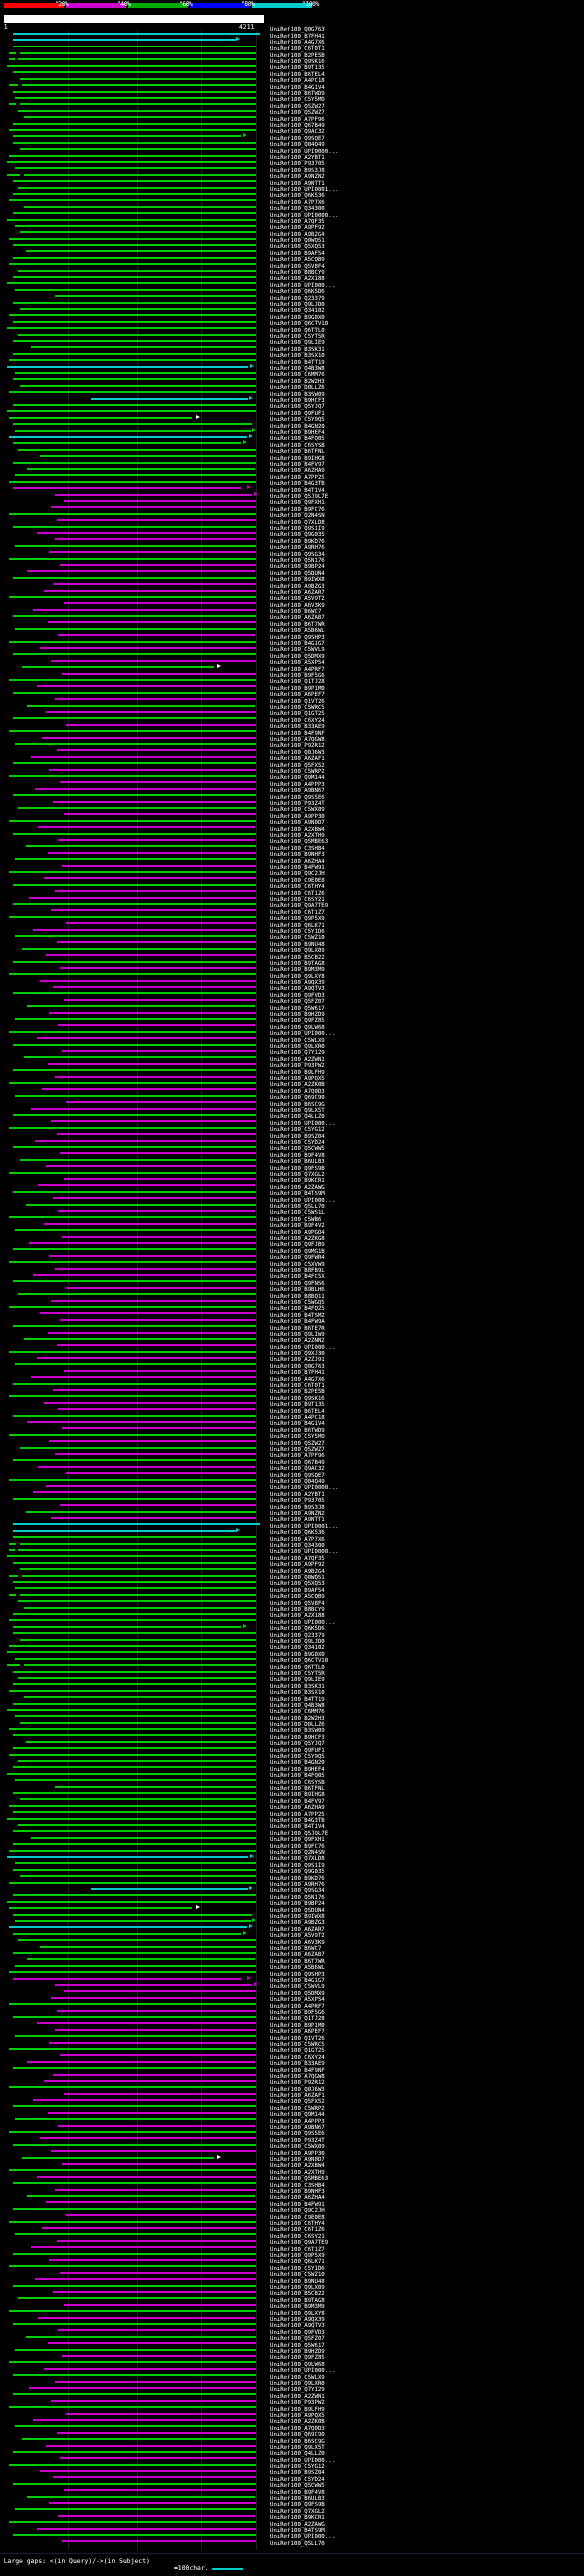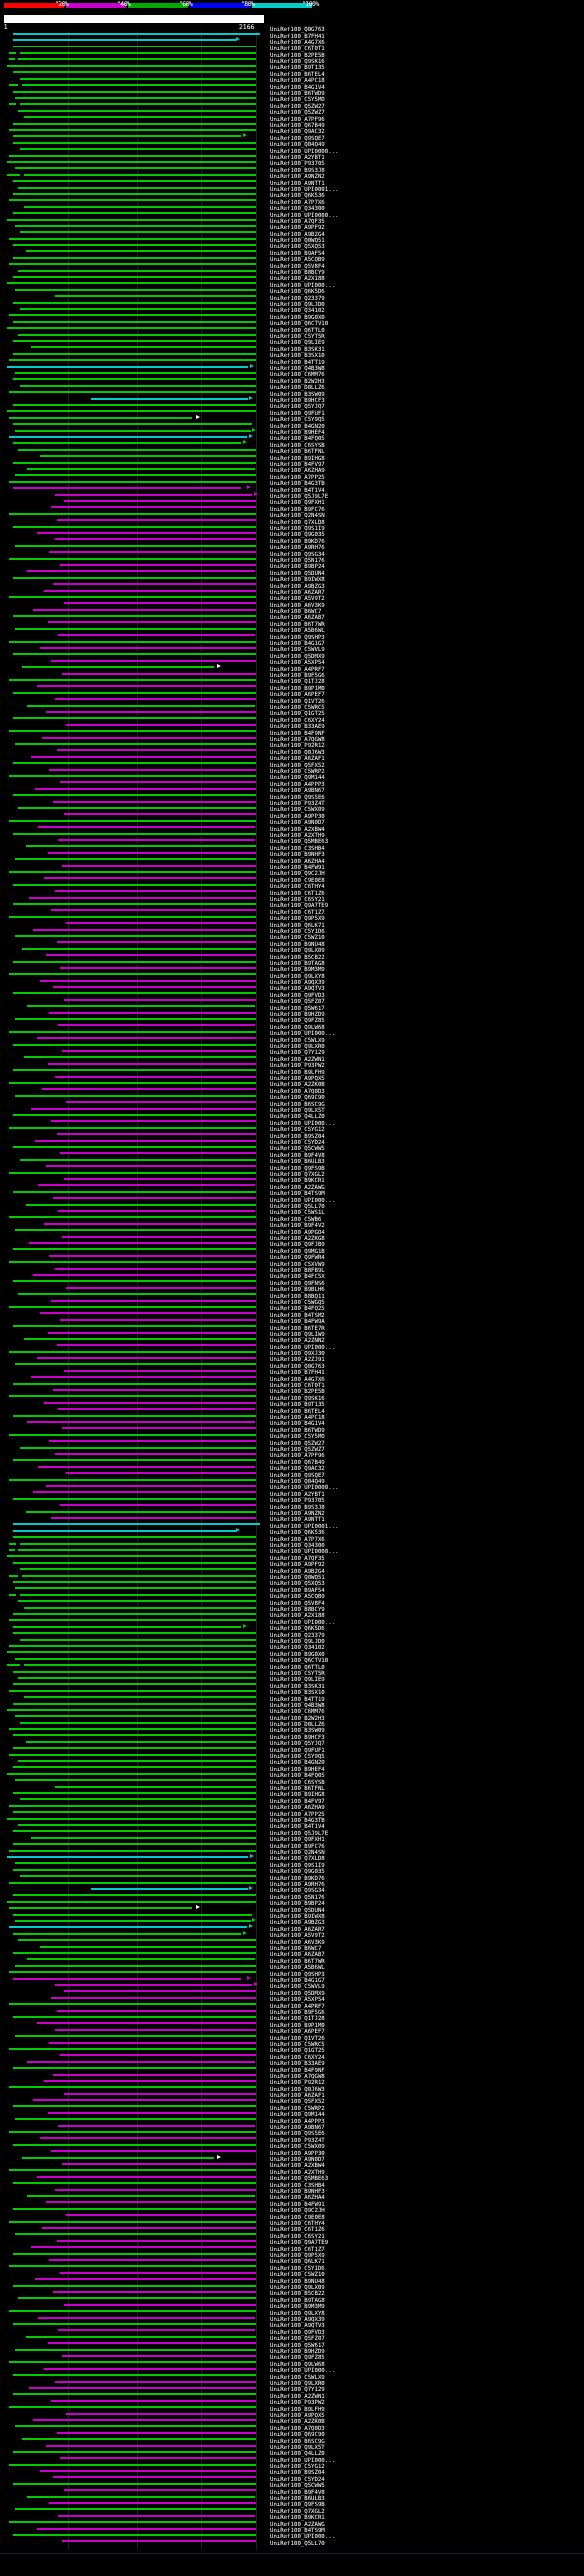--- a/index.html
+++ b/index.html
@@ -48,21 +48,21 @@
       <div class="tick" style="left: 55px;">"20%</div>
       <div class="tick" style="left: 117px;">"40%</div>
       <div class="tick" style="left: 179px;">"60%</div>
       <div class="tick" style="left: 241px;">"80%</div>
       <div class="tick" style="left: 302px;">"100%</div>
     </div>
 
   <div class="ruler"></div>
   <div class="rulerlabels">
     <span style="left:3.7px;">1</span>
-    <span style="left:239px;">2166</span>
+    <span style="left:239px;">4211</span>
   </div>
 
   <div class="plot" id="plot" style="height: 2519px;">
       <div class="vline" style="left: 68px; height: 2519px;"></div>
       <div class="vline" style="left: 137px; height: 2519px;"></div>
       <div class="vline" style="left: 201px; height: 2519px;"></div>
       <div class="vline" style="left: 256px; height: 2519px;"></div>
       <div class="row" style="top: 0px; width: 270px;">
         <div class="bar" style="left: 12.8px; width: 247px; background: rgb(0, 204, 204);"></div>
       </div>
@@ -1667,15 +1667,20 @@
       <div class="acc" style="top: 2475px;">UniRef100_Q9FS9B</div>
       <div class="acc" style="top: 2482px;">UniRef100_Q7XGL2</div>
       <div class="acc" style="top: 2488px;">UniRef100_B9KCR1</div>
       <div class="acc" style="top: 2495px;">UniRef100_A2ZAWG</div>
       <div class="acc" style="top: 2501px;">UniRef100_B4TS9M</div>
       <div class="acc" style="top: 2507px;">UniRef100_UPI000...</div>
       <div class="acc" style="top: 2514px;">UniRef100_Q5LL70</div>
     </div>
 
   <div class="bottomline"></div>
+  <div class="footer">
+    <div class="footleft">Large gaps: &lt;(in Query)/-&gt;(in Subject)</div>
+    <div class="footbar"></div>
+    <div class="footright">=100char.</div>
+  </div>
 
 </div>
 
 
 </body></html>

